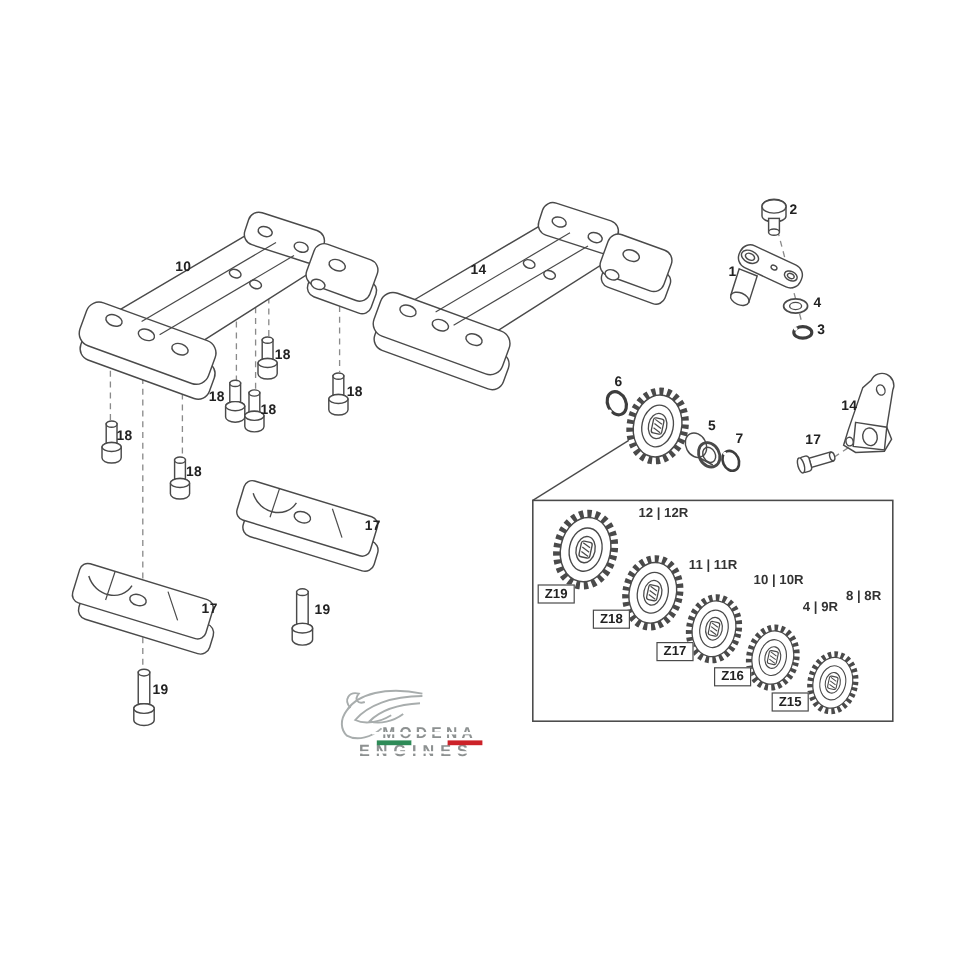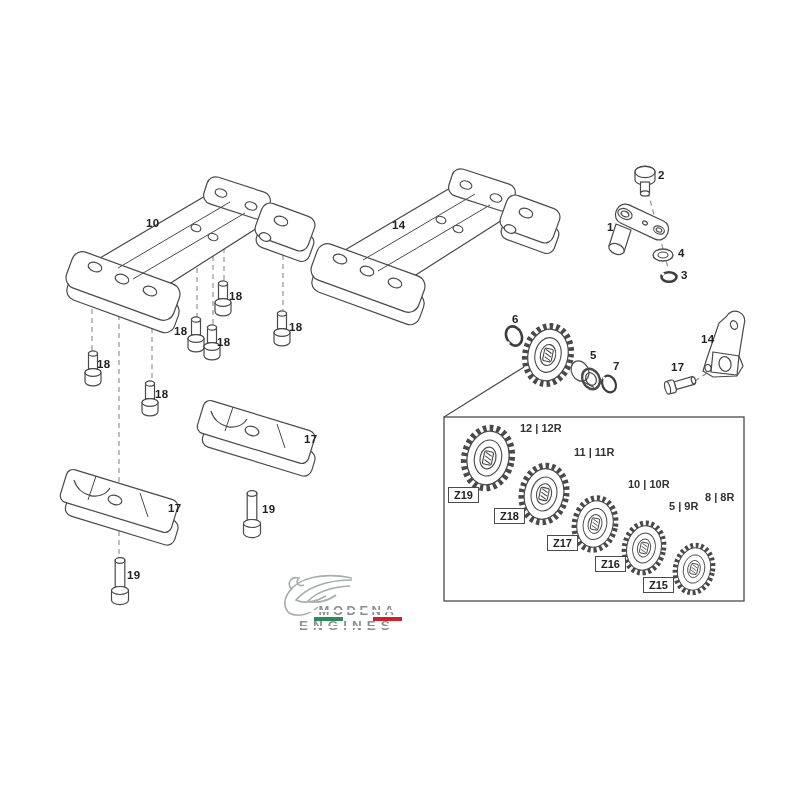--- a/index.html
+++ b/index.html
@@ -221,24 +221,24 @@
 <div class="lbl" style="left:168px;top:503px">17</div>
 <div class="lbl" style="left:262px;top:504px">19</div>
 <div class="lbl" style="left:127px;top:570px">19</div>
 <div class="lbl" style="left:229px;top:291px">18</div>
 <div class="lbl" style="left:174px;top:326px">18</div>
 <div class="lbl" style="left:217px;top:337px">18</div>
 <div class="lbl" style="left:289px;top:322px">18</div>
 <div class="lbl" style="left:97px;top:359px">18</div>
 <div class="lbl" style="left:155px;top:389px">18</div>
 
-<div class="ratio" style="left:520px;top:423px">12 | 12R</div>
-<div class="ratio" style="left:574px;top:447px">11 | 11R</div>
+<div class="ratio" style="left:532px;top:423px">12 | 12R</div>
+<div class="ratio" style="left:574px;top:466px">11 | 11R</div>
 <div class="ratio" style="left:628px;top:479px">10 | 10R</div>
-<div class="ratio" style="left:669px;top:501px">5 | 9R</div>
+<div class="ratio" style="left:669px;top:501px">4 | 9R</div>
 <div class="ratio" style="left:705px;top:492px">8 | 8R</div>
 
 <div class="zbox" style="left:448px;top:487px">Z19</div>
 <div class="zbox" style="left:494px;top:508px">Z18</div>
 <div class="zbox" style="left:547px;top:535px">Z17</div>
 <div class="zbox" style="left:595px;top:556px">Z16</div>
 <div class="zbox" style="left:643px;top:577px">Z15</div>
 
 <div class="logo-line1">MODENA</div>
 <div class="logo-line2">ENGINES</div>

